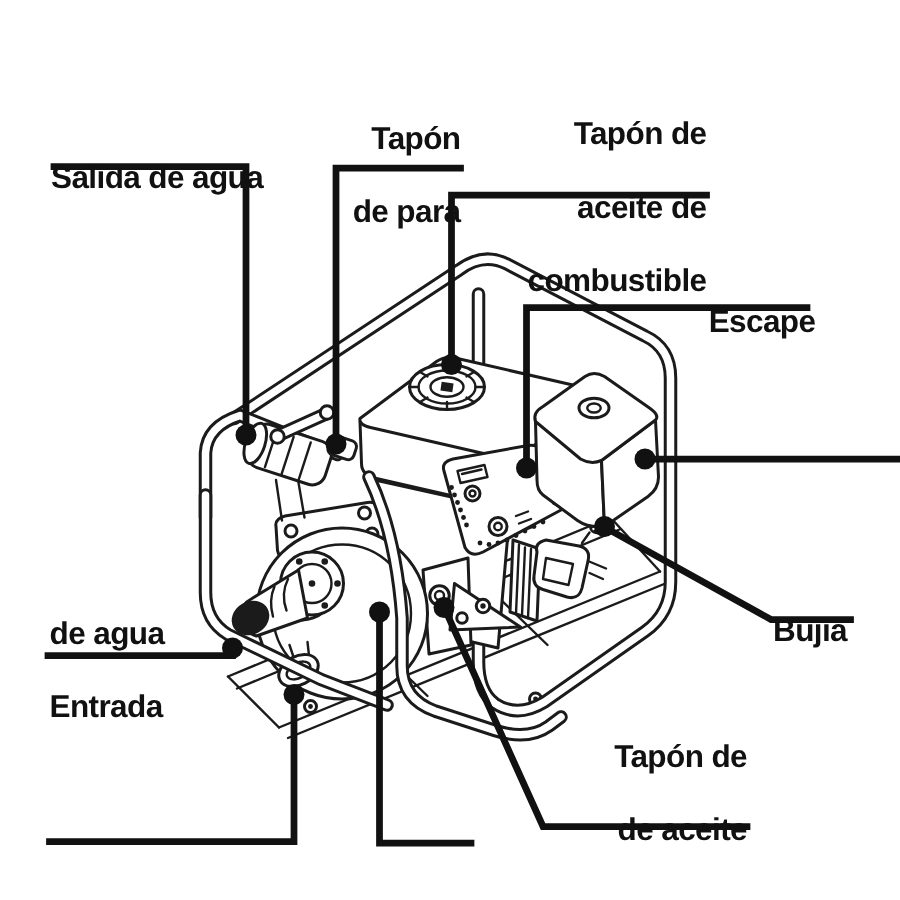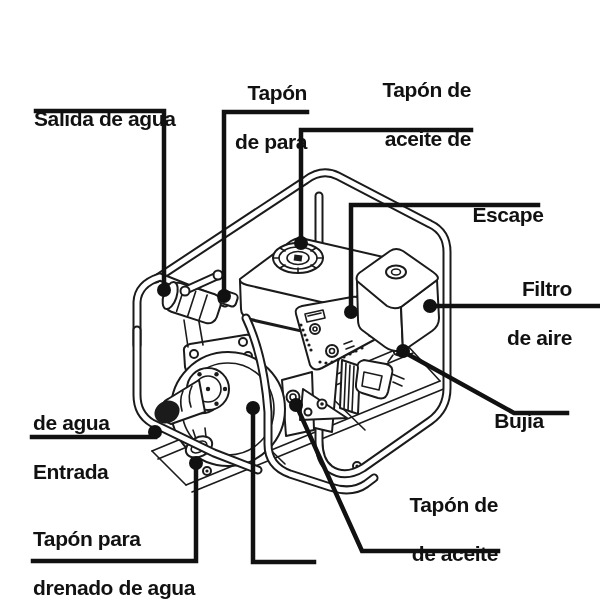--- a/index.html
+++ b/index.html
@@ -220,37 +220,30 @@
 <div class="lbl ta-l" style="left:34px;top:83px;">
   <div>Salida de agua</div>
 </div>
 <div class="lbl ta-r" style="left:200px;top:57px;width:107px;">
   <div>Tapón</div>
   <div>de para</div>
 </div>
 <div class="lbl ta-r" style="left:325px;top:54px;width:146px;">
   <div>Tapón de</div>
   <div>aceite de</div>
+  <div>combustible</div>
 </div>
 <div class="lbl ta-c" style="left:458px;top:179px;width:100px;">
   <div>Escape</div>
 </div>
-<div class="lbl ta-r" style="left:480px;top:253px;width:92px;">
-  <div>Filtro</div>
-  <div>de aire</div>
-</div>
-<div class="lbl ta-c" style="left:469px;top:385px;width:100px;">
+<div class="lbl ta-c" style="left:490px;top:385px;width:100px;">
   <div>Bujía</div>
 </div>
 <div class="lbl ta-r" style="left:340px;top:469px;width:158px;">
   <div>Tapón de</div>
   <div>de aceite</div>
 </div>
-<div class="lbl ta-l" style="left:33px;top:503px;">
-  <div>Tapón para</div>
-  <div>drenado de agua</div>
-</div>
 <div class="lbl ta-l" style="left:33px;top:387px;">
   <div>de agua</div>
   <div>Entrada</div>
 </div>
 
 </div>
 
 </body></html>

